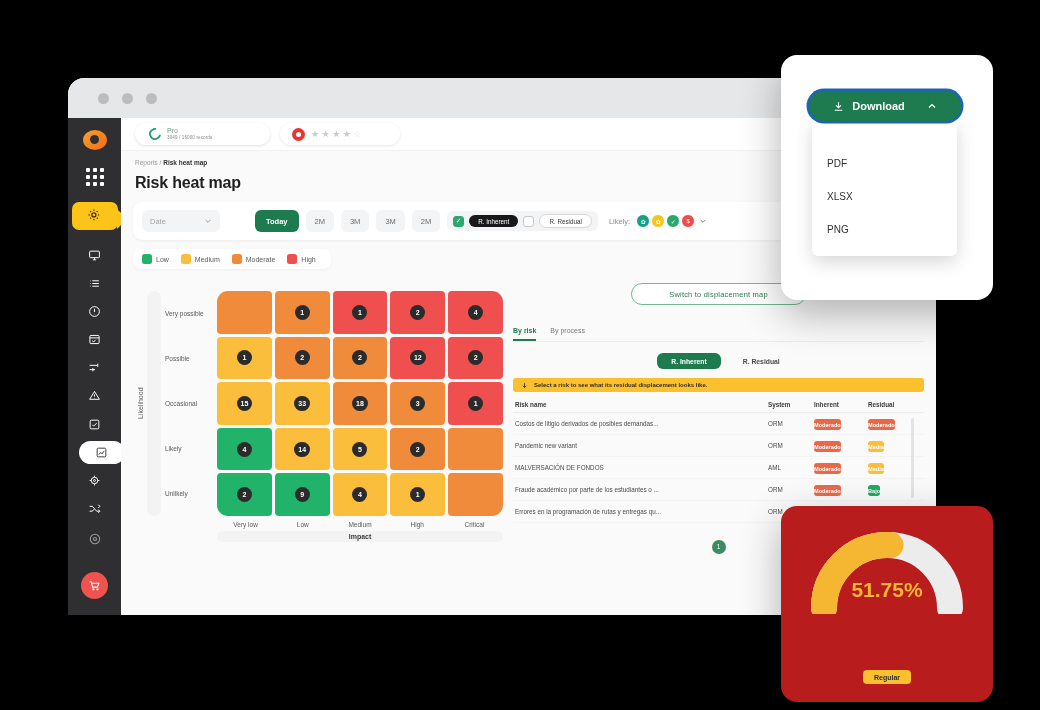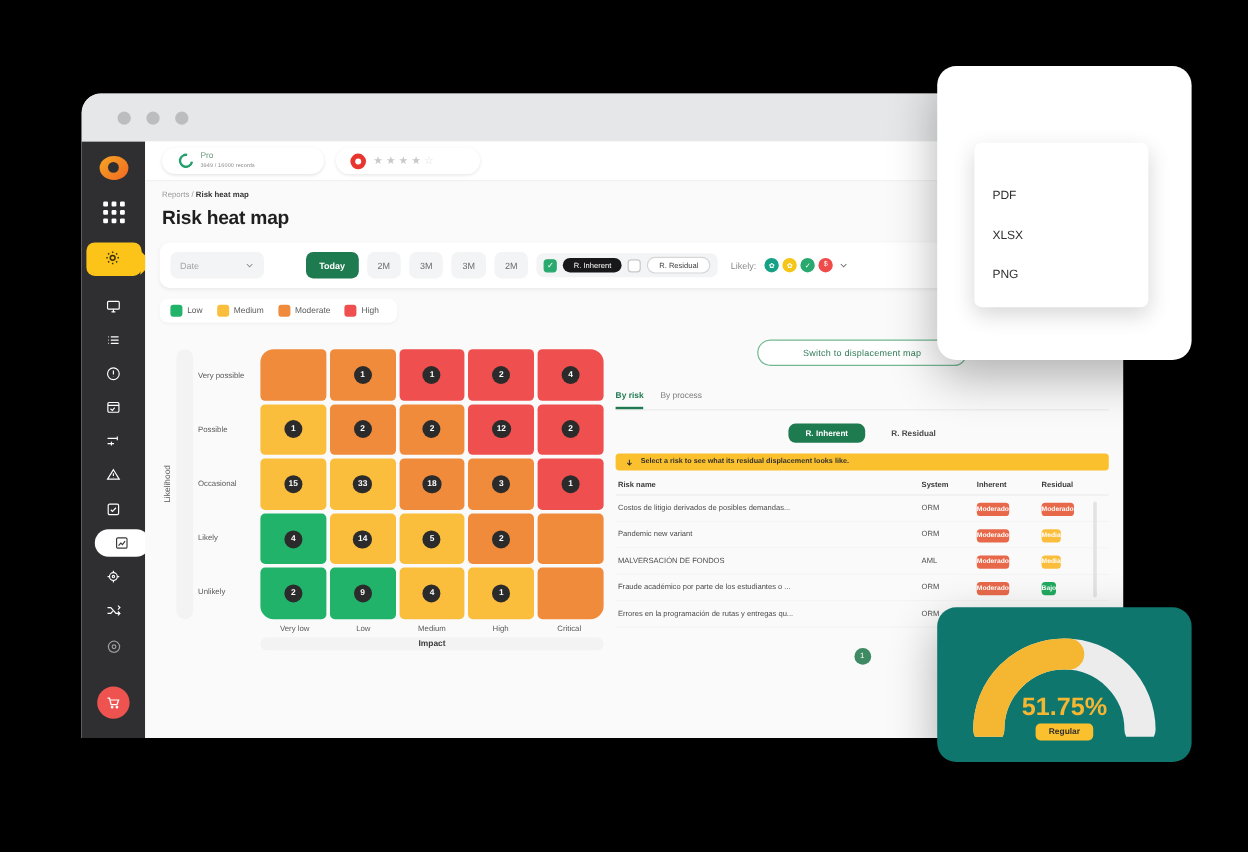--- a/index.html
+++ b/index.html
@@ -204,22 +204,22 @@
     font-size: 11px; font-weight: 600; box-shadow: 0 0 0 2.5px #1d63b8;
   }
   .dl-menu {
     position: absolute; left: 31px; top: 64px; width: 145px; background: #fff;
     border-radius: 6px; box-shadow: 0 6px 18px rgba(0,0,0,.16); padding: 6px 0 10px;
   }
   .dl-item { padding: 11px 15px; font-size: 10px; color: #2e2e2e; }
 
   
   .gauge-card {
-    position: absolute; left: 781px; top: 506px; width: 212px; height: 129px;
-    background: #0f766e; border-radius: 16px; box-shadow: 0 14px 40px rgba(0,0,0,.3);
+    position: absolute; left: 781px; top: 506px; width: 212px; height: 196px;
+    background: #b91c1c; border-radius: 16px; box-shadow: 0 14px 40px rgba(0,0,0,.3);
     display: flex; flex-direction: column; align-items: center; padding-top: 16px;
   }
   .gauge-val {
     position: absolute; left: 0; right: 0; top: 72px; text-align: center;
     font-size: 21px; font-weight: 700; color: #f5b731;
   }
   .gauge-tag {
     position: absolute; bottom: 18px; background: #fbc02d; color: #2f2f2f;
     font-size: 7px; font-weight: 700; border-radius: 4px; padding: 3.5px 11px;
   }
@@ -612,20 +612,29 @@
     </div>
   </div>
 
   <div class="dl-card">
     <div class="dl-menu">
       <div style="height:22px"></div>
       <div class="dl-item">PDF</div>
       <div class="dl-item">XLSX</div>
       <div class="dl-item">PNG</div>
     </div>
+    <div class="dl-btn">
+      <svg width="13" height="13" viewBox="0 0 24 24" fill="none" stroke="#fff" stroke-width="2">
+          <path d="M12 4v10M7.5 10l4.5 4.5 4.5-4.5M5 19h14"></path>
+        </svg>
+      <span>Download</span>
+      <svg width="12" height="12" viewBox="0 0 24 24" fill="none" stroke="#fff" stroke-width="2.4" style="margin-left:14px">
+          <path d="M6 15l6-6 6 6"></path>
+        </svg>
+    </div>
   </div>
 
   <div class="gauge-card">
     <svg width="170" height="92" viewBox="0 0 170 92">
       <path d="M22 86 A63 63 0 0 1 148 86" fill="none" stroke="#ececec" stroke-width="26" stroke-linecap="round"></path>
       <path id="gauge-arc" d="M22 86 A63 63 0 0 1 148 86" fill="none" stroke="#f5b731" stroke-width="26" stroke-linecap="round" style="stroke-dasharray: 197.948; stroke-dashoffset: 95.51;"></path>
     </svg>
     <div class="gauge-val">51.75%</div>
     <div class="gauge-tag">Regular</div>
   </div>

